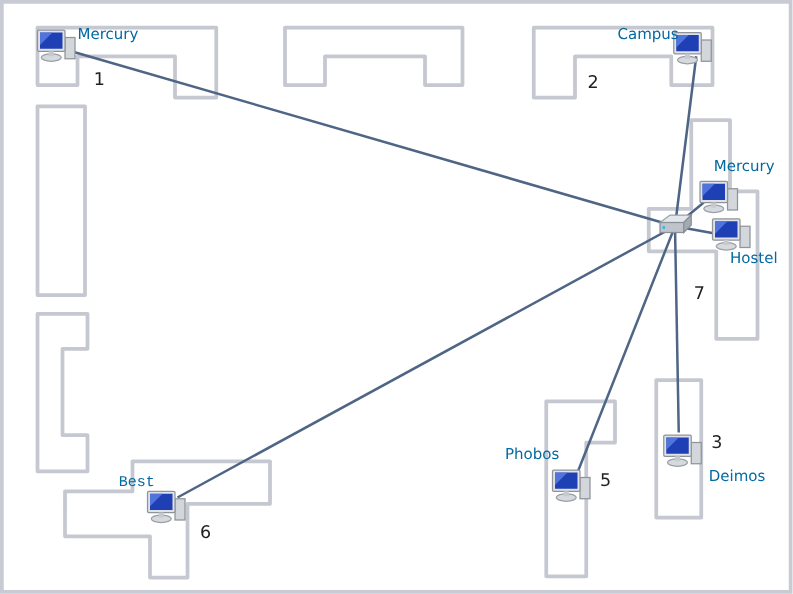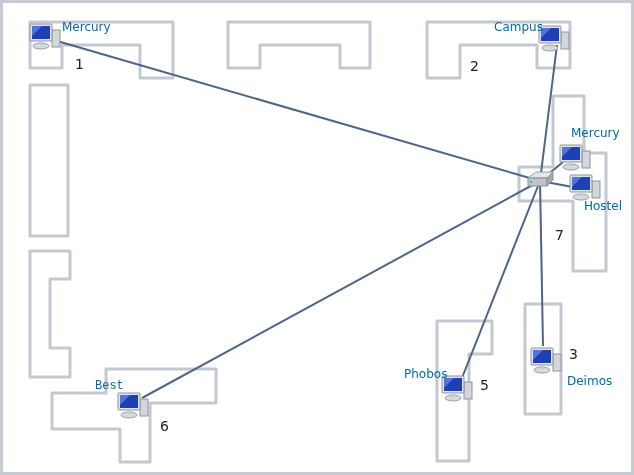--- a/index.html
+++ b/index.html
@@ -119,21 +119,21 @@
     <rect x="11" y="19" width="4" height="4" fill="#c6c9ce"></rect>
   </svg>
     </div>
   </div>
 <div id="labels">
     <div class="lbl" style="left: 62px; top: 20px;">Mercury</div>
     <div class="lbl" style="left: 494px; top: 20px;">Campus</div>
     <div class="lbl" style="left: 571px; top: 126px;">Mercury</div>
     <div class="lbl" style="left: 584px; top: 199px;">Hostel</div>
     <div class="lbl" style="left: 567px; top: 374px;">Deimos</div>
-    <div class="lbl" style="left: 404px; top: 367px; text-align: center;">Phobos</div>
+    <div class="lbl" style="left: 404px; top: 356px; text-align: center;">Phobos</div>
     <div class="lbl" style="left: 95px; top: 379px; font-family: Liberation Mono, monospace;">Best</div>
     <div class="num" style="left: 75px; top: 56px;">1</div>
     <div class="num" style="left: 470px; top: 58px;">2</div>
     <div class="num" style="left: 555px; top: 227px;">7</div>
     <div class="num" style="left: 569px; top: 346px;">3</div>
     <div class="num" style="left: 480px; top: 377px;">5</div>
     <div class="num" style="left: 160px; top: 418px;">6</div>
   </div>
 
 </body></html>

